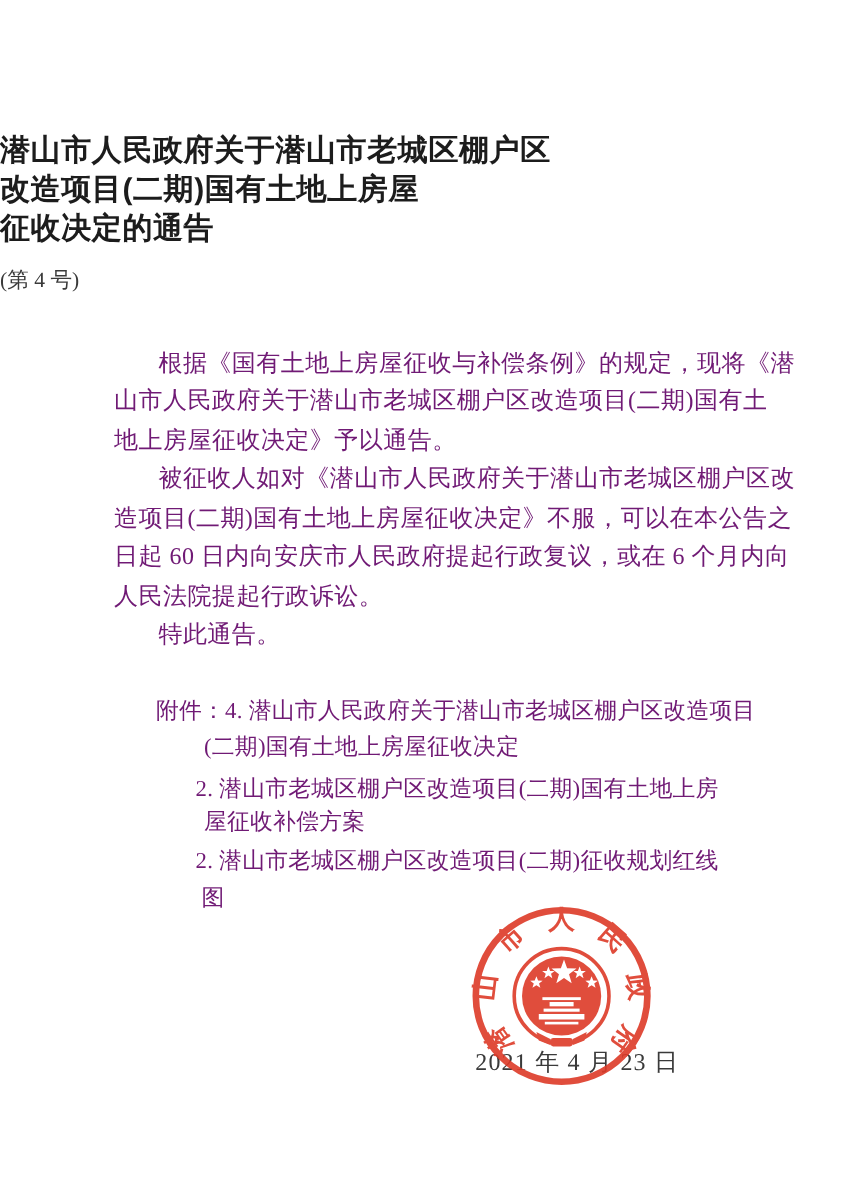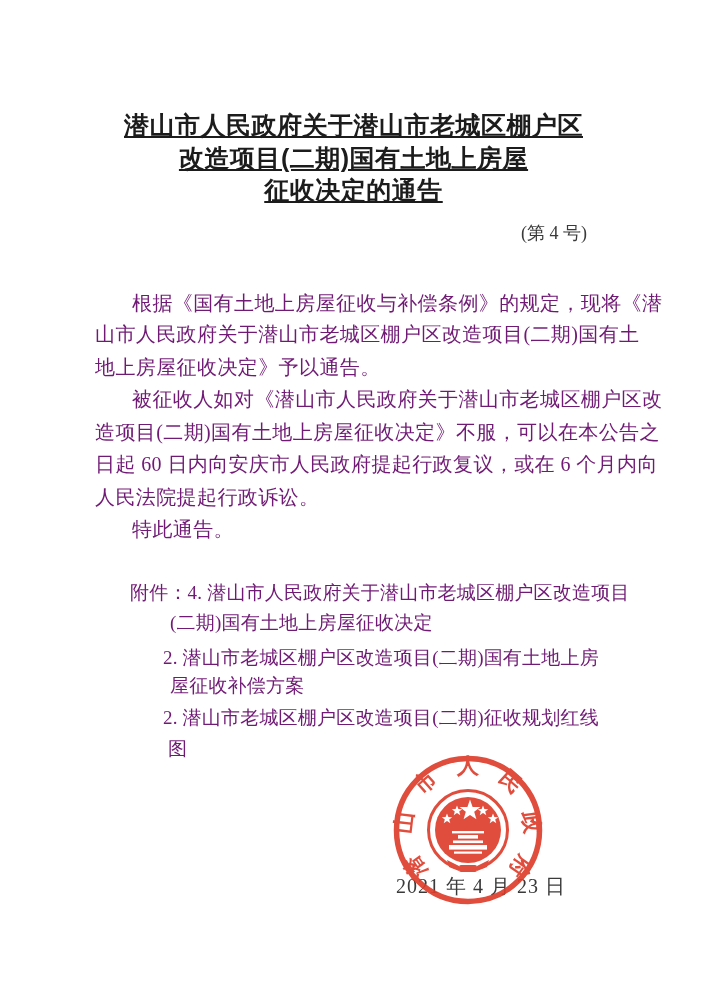--- a/index.html
+++ b/index.html
@@ -5,32 +5,31 @@
   html,body { margin:0; padding:0; background:#ffffff; }
   .page {
     position:relative;
     width:707px; height:1000px;
     background:#ffffff;
     font-family:"Liberation Serif", serif;
     overflow:hidden;
   }
   .title-line {
     position:absolute; left:0; width:707px;
-    text-align:center;
+    text-align:left;
     font-family:"Liberation Sans", sans-serif;
     font-weight:700;
     font-size:25px; line-height:27px;
     color:#1c1c1c;
     letter-spacing:0.5px;
     white-space:pre;
-    text-decoration:underline;
   }
   .doc-number {
     position:absolute; left:0; width:587px;
-    text-align:right;
+    text-align:left;
     font-size:18px; line-height:20px;
     color:#3a3a3a;
     white-space:pre;
   }
   .line {
     position:absolute;
     font-size:20px; line-height:22px;
     color:#701a75;
     letter-spacing:0.4px;
     white-space:pre;

